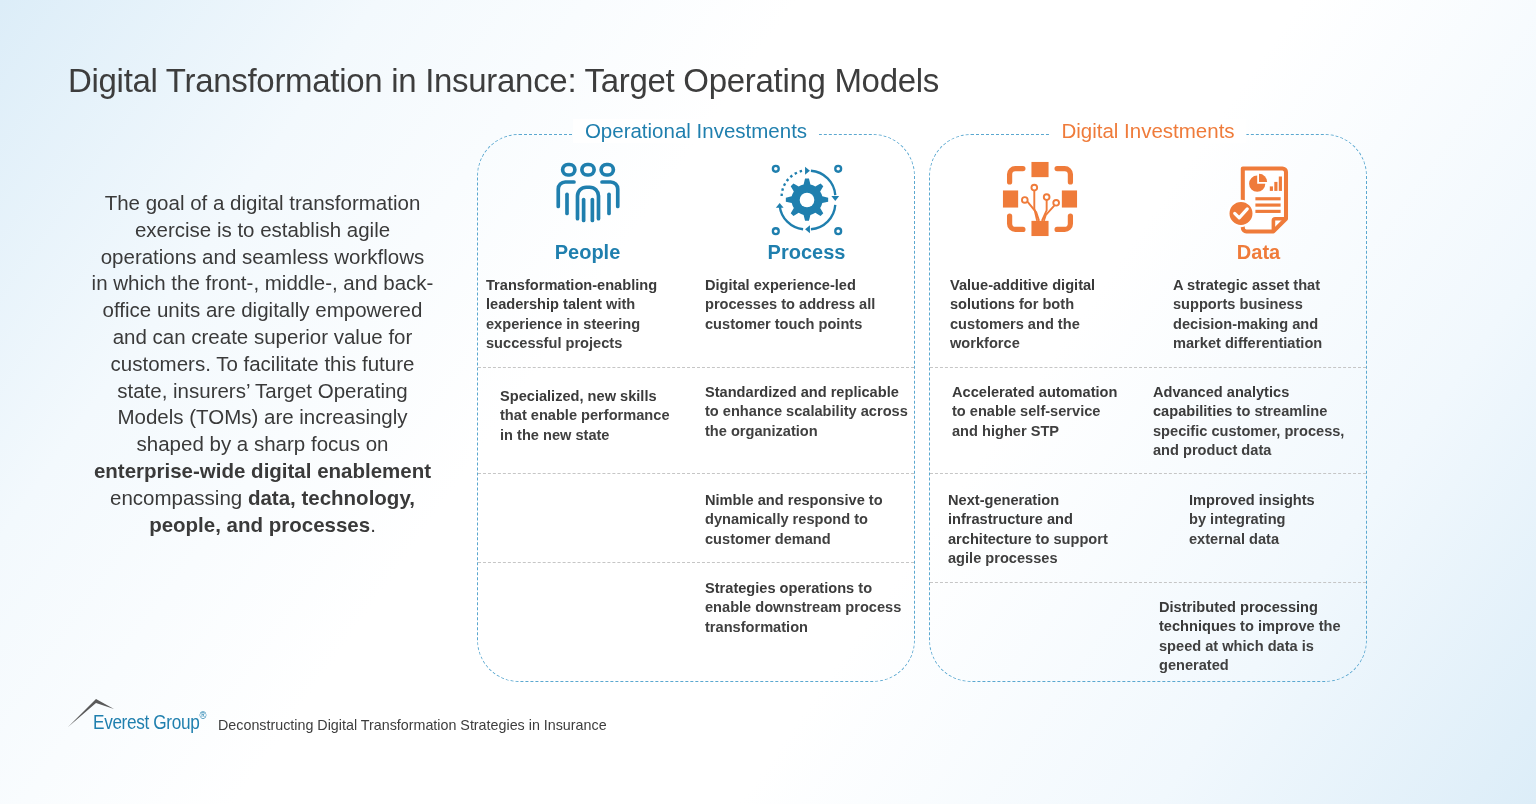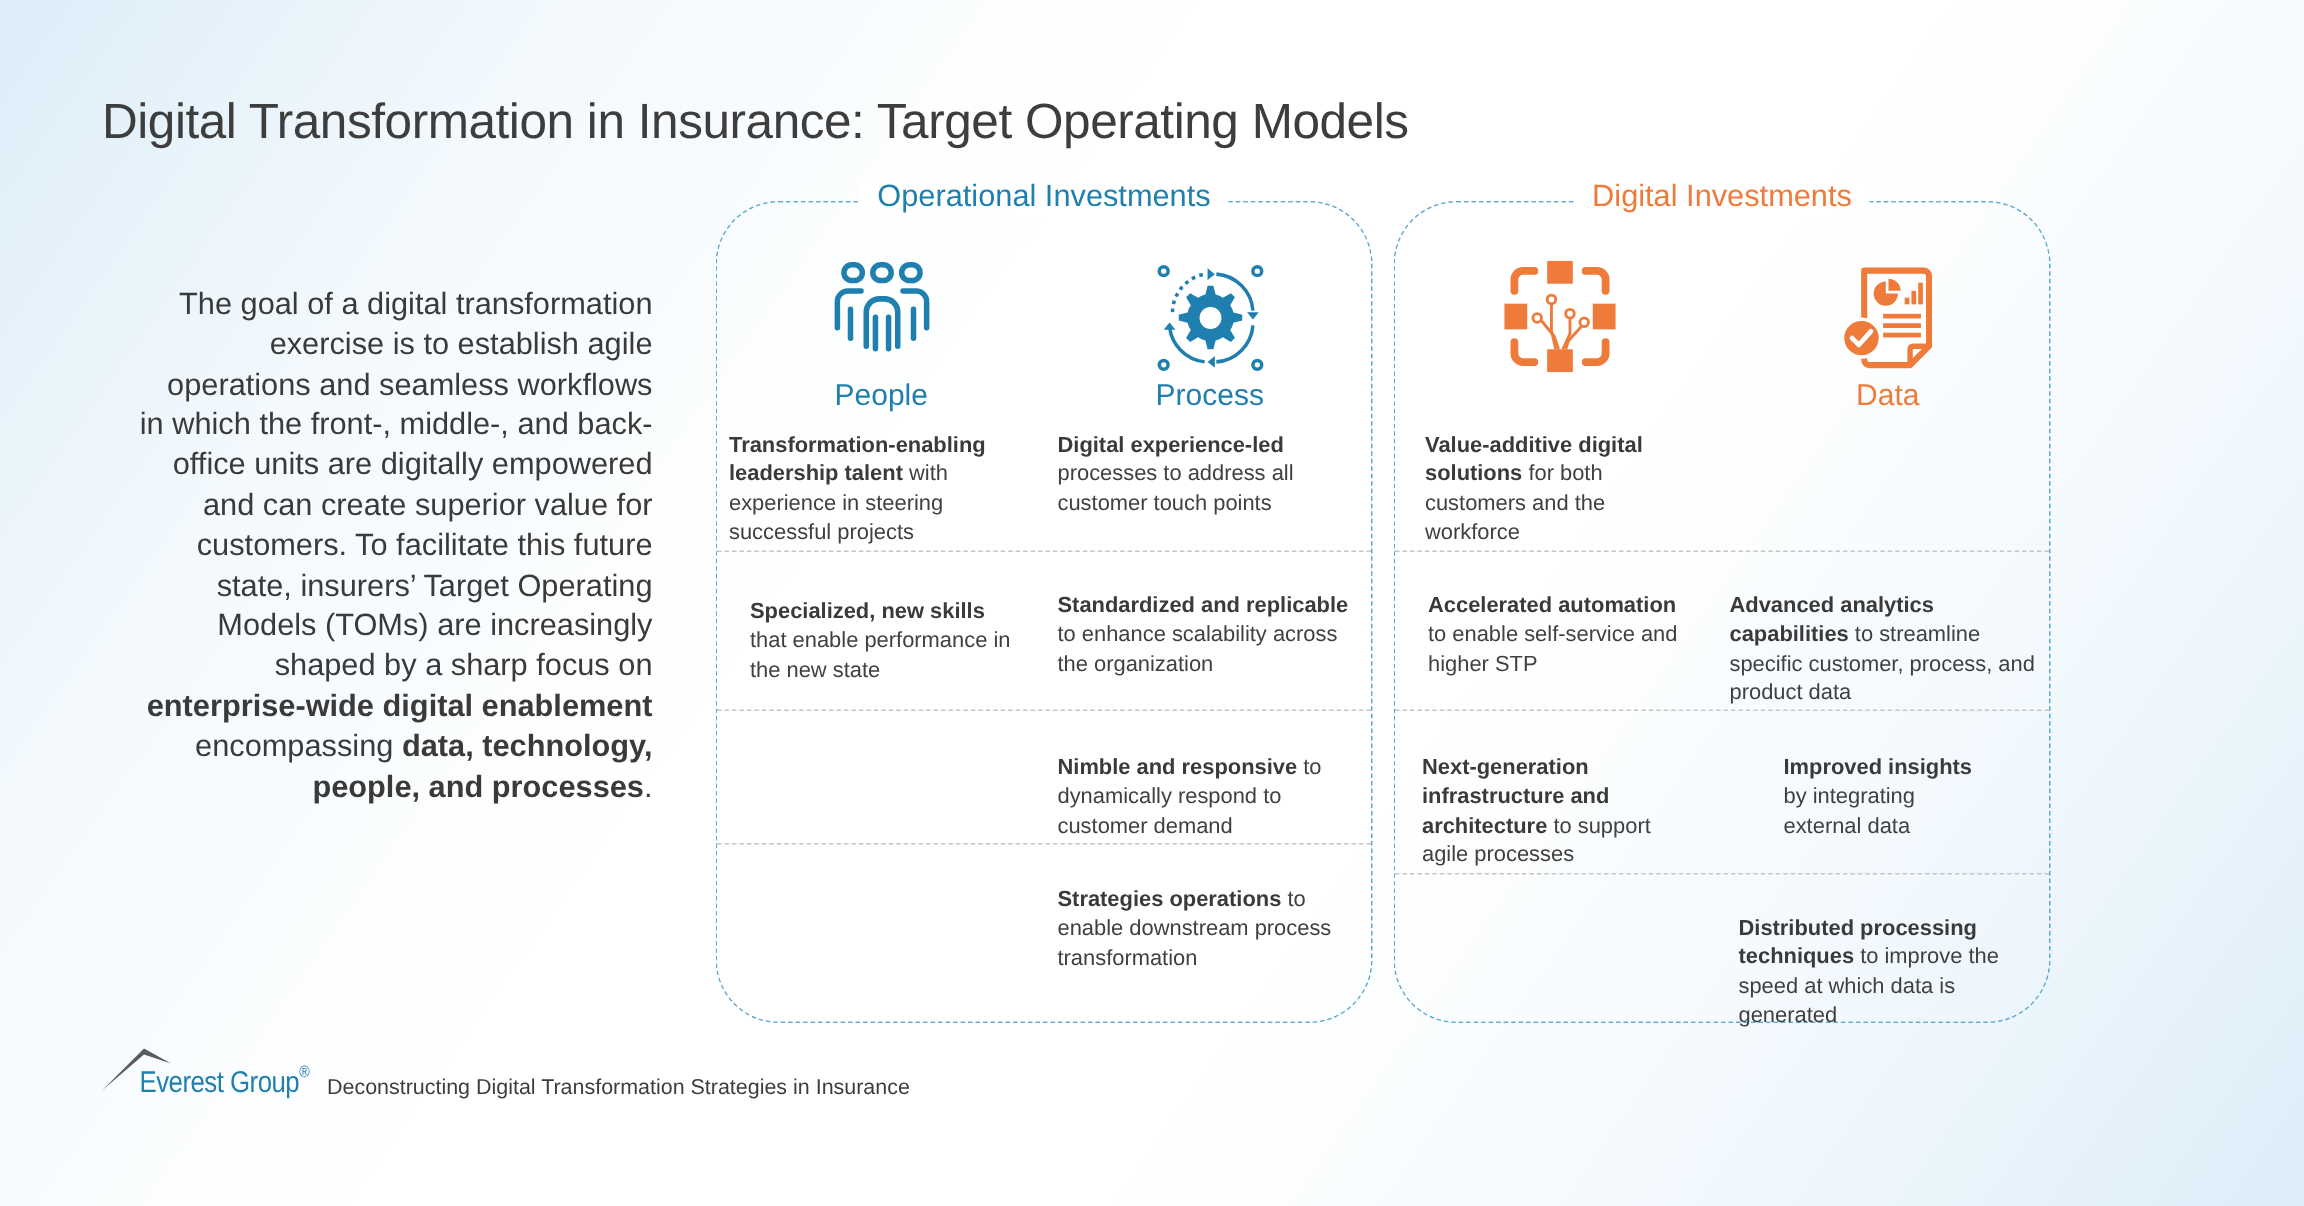--- a/index.html
+++ b/index.html
@@ -8,40 +8,40 @@
     font-family: "Liberation Sans", sans-serif;
     background: linear-gradient(125deg, #dcedf8 0%, #f3f9fd 18%, #ffffff 38%, #ffffff 62%, #f1f8fd 82%, #dcedf8 100%);
     color:#3a3a3a;
   }
   .title {
     position:absolute; left:68px; top:62px;
     font-size:33px; color:#3d3d3d; letter-spacing:-0.3px; white-space:nowrap;
   }
   .intro {
     position:absolute; left:90px; top:190px; width:345px;
-    text-align:right; font-size:20.5px; line-height:26.8px; color:#3a3a3a;
+    text-align:center; font-size:20.5px; line-height:26.8px; color:#3a3a3a;
   }
   .intro b { font-weight:bold; color:#3a3a3a; }
 
   .panel {
     position:absolute; top:134px; width:438px; height:548px;
     border:1.3px dashed #5ba8d0; border-radius:42px; box-sizing:border-box;
   }
   .panel.ops { left:477px; }
   .panel.dig { left:929px; }
   .panel-title {
     position:absolute; top:-16px; left:50%; transform:translateX(-50%);
     padding:0 12px; font-size:20.5px; white-space:nowrap;
     background:#ffffff;
   }
   .ops .panel-title { color:#1f7fae; }
   .dig .panel-title { color:#ef7b3a; }
 
   .col {
-    position:absolute; top:12px; width:219px; height:100%;
+    position:absolute; top:0; width:219px; height:100%;font-weight:bold;
   }
   .col.left { left:0; }
   .col.right { left:219px; }
 
   .icon {
     position:absolute; left:50%; transform:translateX(-50%);
     top:24px; width:80px; height:80px;
   }
   .col-label {
     position:absolute; top:106px; width:100%; text-align:center;
@@ -209,20 +209,23 @@
         <rect x="62" y="15" width="3.5" height="16"></rect>
         <rect x="36" y="38" width="28" height="3.5"></rect>
         <rect x="36" y="45" width="28" height="3.5"></rect>
         <rect x="36" y="52" width="28" height="3.5"></rect>
       </g>
       <circle cx="20" cy="56" r="14" fill="#ef7b3a" stroke="#ffffff" stroke-width="2.5"></circle>
       <path d="M13 56 L18 61 L27 51" fill="none" stroke="#ffffff" stroke-width="3.5" stroke-linecap="round" stroke-linejoin="round"></path>
     </svg>
     <div class="col-label">Data</div>
 
+    <div class="cell" style="top:141px;padding:0 24px;">
+      <b>A strategic asset</b><span> that supports business decision-making and market differentiation</span>
+    </div>
     <div class="cell" style="top:248px;padding:0 4px;">
       <b>Advanced analytics capabilities</b><span> to streamline specific customer, process, and product data</span>
     </div>
     <div class="cell" style="top:356px;padding:0 40px;">
       <b>Improved insights</b><span> by integrating external data</span>
     </div>
     <div class="cell" style="top:463px;padding:0 10px;">
       <b>Distributed processing techniques</b><span> to improve the speed at which data is generated</span>
     </div>
   </div>

